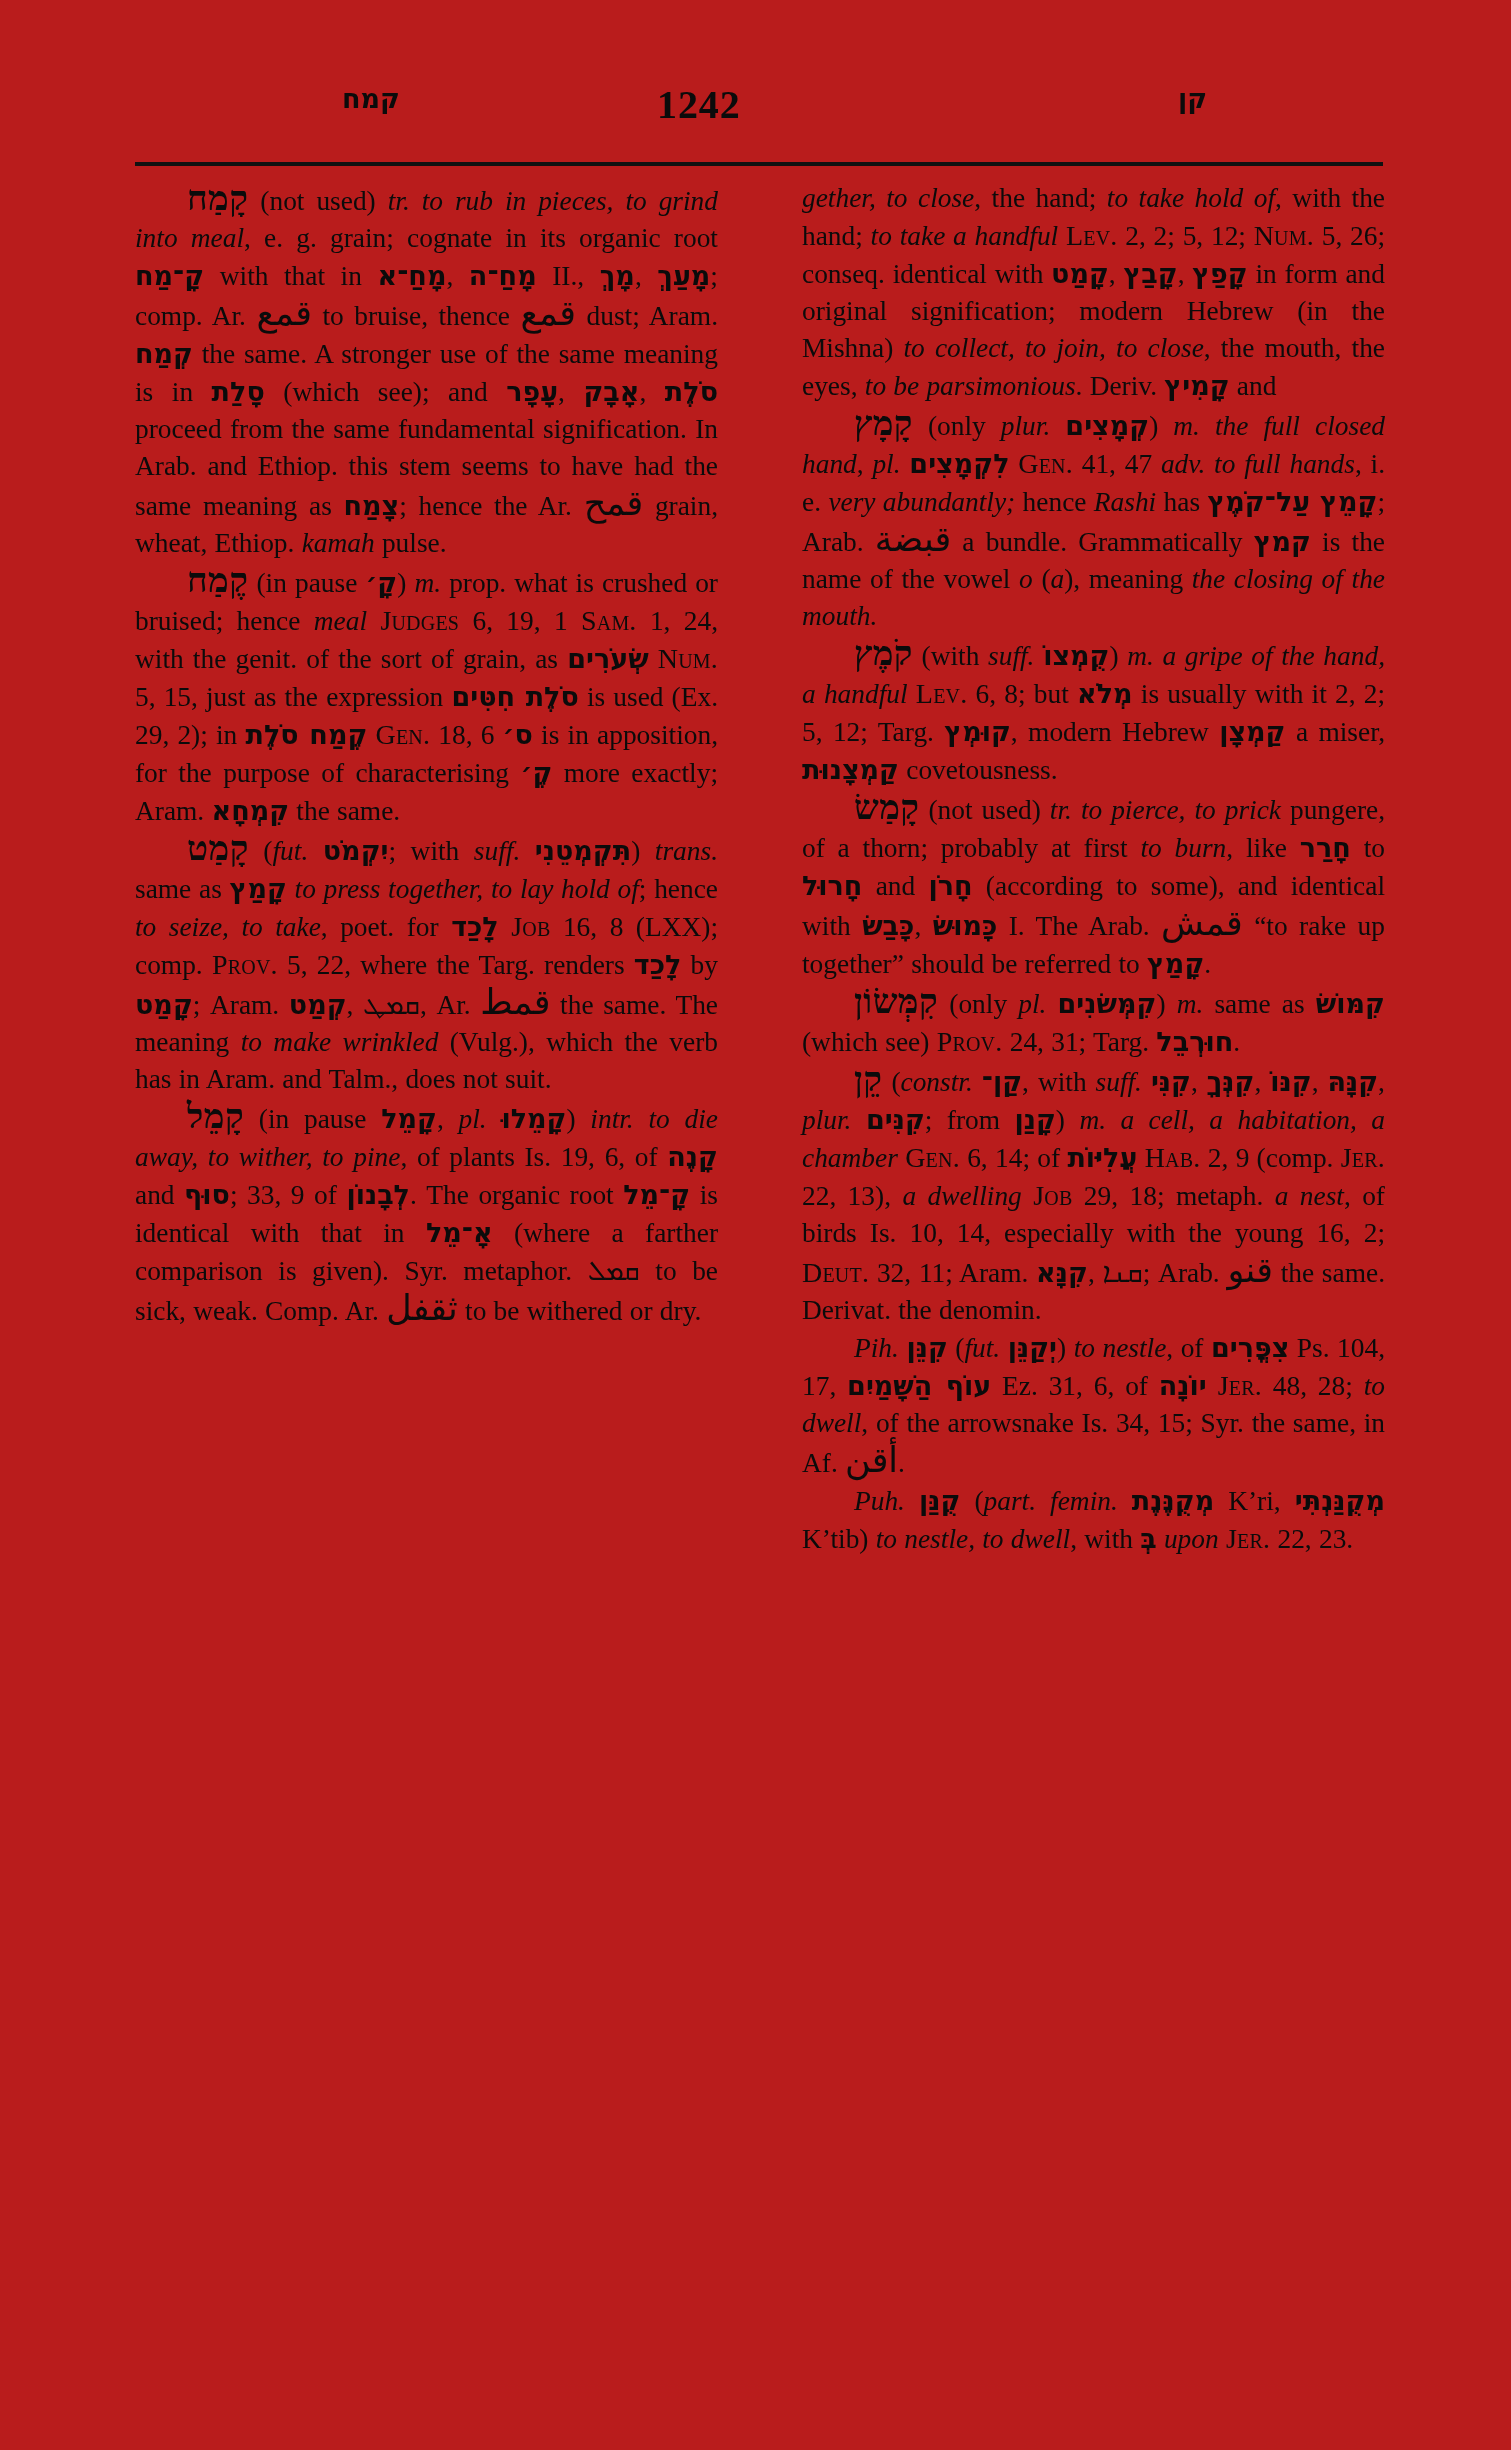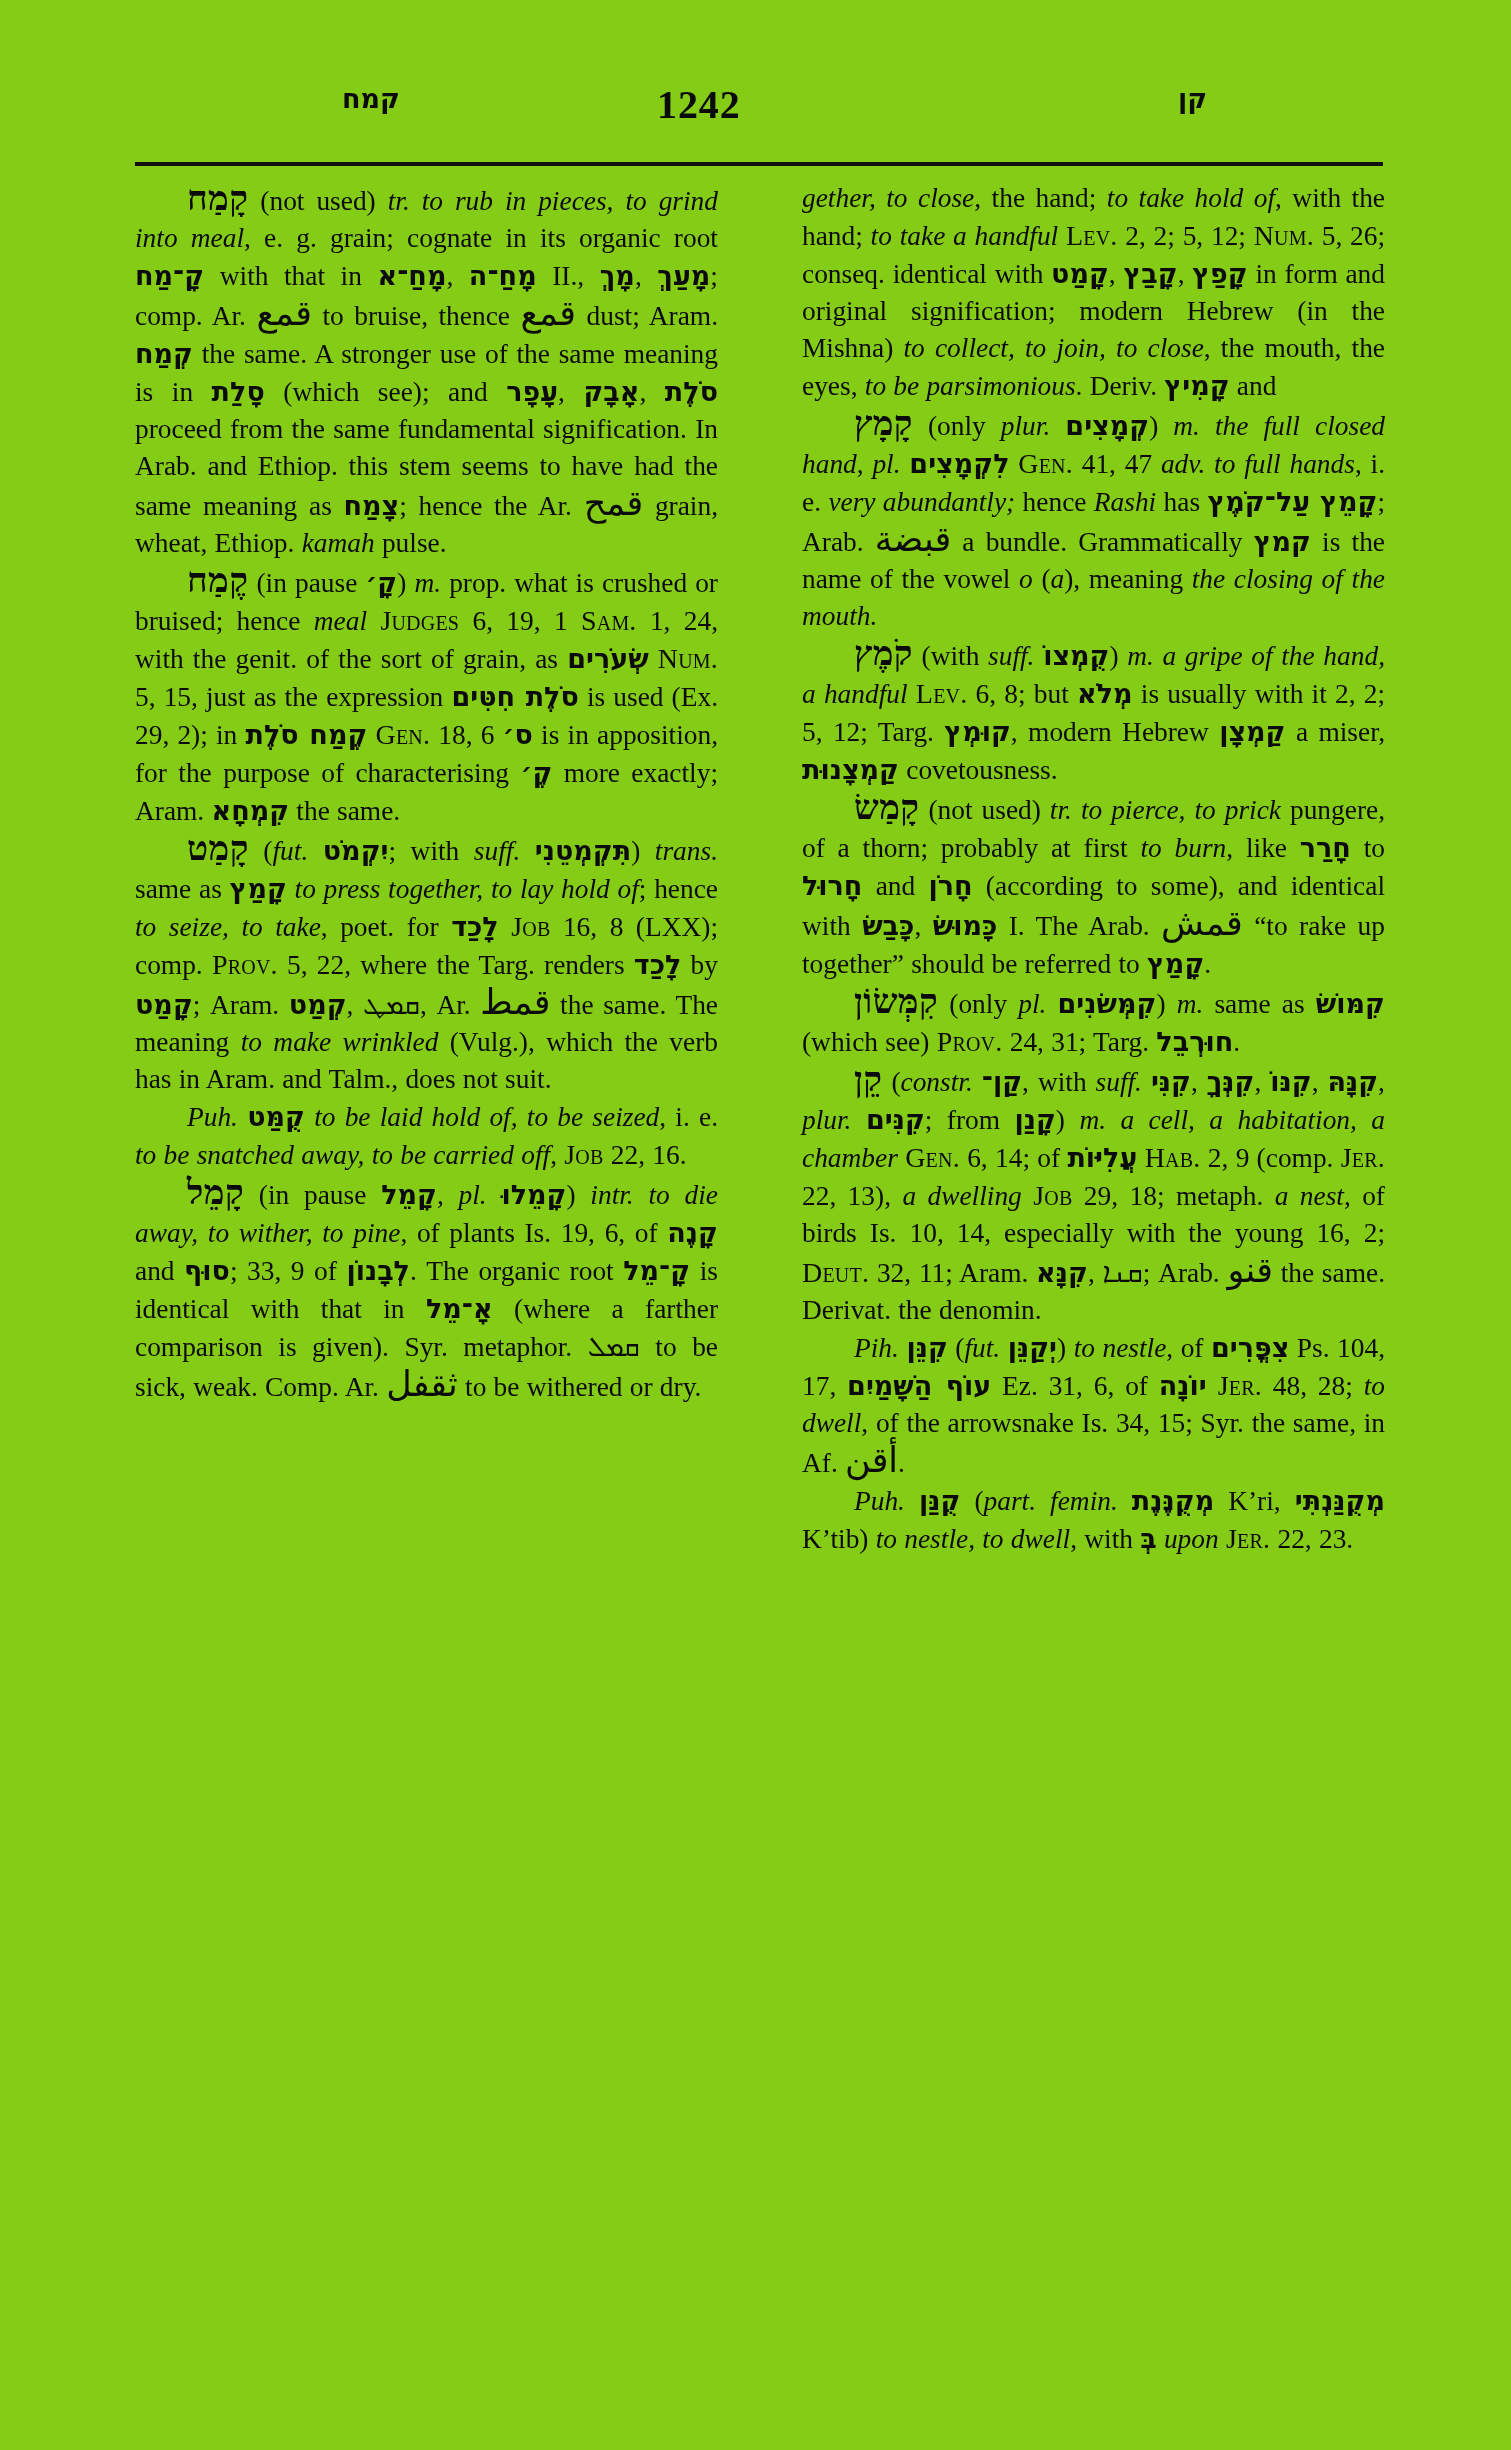--- a/index.html
+++ b/index.html
@@ -14,21 +14,21 @@
     color: #0b0b0b;
     position: relative;
     overflow: hidden;
   }
 
   .page {
     position: absolute;
     left: 0; top: 0;
     width: 1512px;
     height: 2450px;
-    background: #84cc16;
+    background: #b91c1c;
   }
 
   
   .runhead {
     position: absolute;
     left: 135px;
     top: 85px;
     width: 1250px;
     height: 72px;
   }
@@ -143,21 +143,20 @@
     <span class="rh-right heb">קן</span>
   </div>
 
   <div class="rule"></div>
 
   <div class="cols">
     <div class="col col-left" id="col-left">
         <div class="para indent"><span class="heb-lemma">קָמַח</span><span> (not used) </span><span class="it">tr. to rub in pieces, to grind into meal</span><span>, e. g. grain; cognate in its organic root </span><span class="heb">קָ־מַח</span><span> with that in </span><span class="heb">מָחַ־א</span><span>, </span><span class="heb">מָחַ־ה</span><span> II., </span><span class="heb">מָךְ</span><span>, </span><span class="heb">מָעַךְ</span><span>; comp. Ar. </span><span class="ar">قمع</span><span> to bruise, thence </span><span class="ar">قمع</span><span> dust; Aram. </span><span class="heb">קְמַח</span><span> the same. A stronger use of the same meaning is in </span><span class="heb">סָלַת</span><span> (which see); and </span><span class="heb">עָפָר</span><span>, </span><span class="heb">אָבָק</span><span>, </span><span class="heb">סֹלֶת</span><span> proceed from the same fundamental signification. In Arab. and Ethiop. this stem seems to have had the same meaning as </span><span class="heb">צָמַח</span><span>; hence the Ar. </span><span class="ar">قمح</span><span> grain, wheat, Ethiop. </span><span class="it">kamah</span><span> pulse.</span></div>
         <div class="para indent"><span class="heb-lemma">קֶמַח</span><span> (in pause </span><span class="heb">קָ׳</span><span>) </span><span class="it">m.</span><span> prop. what is crushed or bruised; hence </span><span class="it">meal</span><span> </span><span class="sc">Judges</span><span> 6, 19, 1 </span><span class="sc">Sam.</span><span> 1, 24, with the genit. of the sort of grain, as </span><span class="heb">שְׂעֹרִים</span><span> </span><span class="sc">Num.</span><span> 5, 15, just as the expression </span><span class="heb">סֹלֶת חִטִּים</span><span> is used (Ex. 29, 2); in </span><span class="heb">קֶמַח סֹלֶת</span><span> </span><span class="sc">Gen.</span><span> 18, 6 </span><span class="heb">ס׳</span><span> is in apposition, for the purpose of characterising </span><span class="heb">קֶ׳</span><span> more exactly; Aram. </span><span class="heb">קִמְחָא</span><span> the same.</span></div>
         <div class="para indent"><span class="heb-lemma">קָמַט</span><span> (</span><span class="it">fut.</span><span> </span><span class="heb">יִקְמֹט</span><span>; with </span><span class="it">suff.</span><span> </span><span class="heb">תִּקְמְטֵנִי</span><span>) </span><span class="it">trans.</span><span> same as </span><span class="heb">קָמַץ</span><span> </span><span class="it">to press together, to lay hold of</span><span>; hence </span><span class="it">to seize, to take</span><span>, poet. for </span><span class="heb">לָכַד</span><span> </span><span class="sc">Job</span><span> 16, 8 (LXX); comp. </span><span class="sc">Prov.</span><span> 5, 22, where the Targ. renders </span><span class="heb">לָכַד</span><span> by </span><span class="heb">קָמַט</span><span>; Aram. </span><span class="heb">קְמַט</span><span>, </span><span class="syr">ܩܡܛ</span><span>, Ar. </span><span class="ar">قمط</span><span> the same. The meaning </span><span class="it">to make wrinkled</span><span> (Vulg.), which the verb has in Aram. and Talm., does not suit.</span></div>
-        <div class="para indent"><span class="it">Puh.</span><span> </span><span class="heb">קֻמַּט</span><span> </span><span class="it">to be laid hold of, to be seized</span><span>, i. e. </span><span class="it">to be snatched away, to be carried off</span><span>, </span><span class="sc">Job</span><span> 22, 16.</span></div>
         <div class="para indent"><span class="heb-lemma">קָמֵל</span><span> (in pause </span><span class="heb">קָמֵל</span><span>, </span><span class="it">pl.</span><span> </span><span class="heb">קָמֵלוּ</span><span>) </span><span class="it">intr. to die away, to wither, to pine</span><span>, of plants Is. 19, 6, of </span><span class="heb">קָנֶה</span><span> and </span><span class="heb">סוּף</span><span>; 33, 9 of </span><span class="heb">לְבָנוֹן</span><span>. The organic root </span><span class="heb">קָ־מֵל</span><span> is identical with that in </span><span class="heb">אָ־מֵל</span><span> (where a farther comparison is given). Syr. metaphor. </span><span class="syr">ܩܡܠ</span><span> to be sick, weak. Comp. Ar. </span><span class="ar">ثقفل</span><span> to be withered or dry.</span></div>
       </div>
     <div class="col col-right" id="col-right">
         <div class="para"><span class="it">gether, to close</span><span>, the hand; </span><span class="it">to take hold of</span><span>, with the hand; </span><span class="it">to take a handful</span><span> </span><span class="sc">Lev.</span><span> 2, 2; 5, 12; </span><span class="sc">Num.</span><span> 5, 26; conseq. identical with </span><span class="heb">קָמַט</span><span>, </span><span class="heb">קָבַץ</span><span>, </span><span class="heb">קָפַץ</span><span> in form and original signification; modern Hebrew (in the Mishna) </span><span class="it">to collect, to join, to close</span><span>, the mouth, the eyes, </span><span class="it">to be parsimonious</span><span>. Deriv. </span><span class="heb">קָמִיץ</span><span> and</span></div>
         <div class="para indent"><span class="heb-lemma">קָמָץ</span><span> (only </span><span class="it">plur.</span><span> </span><span class="heb">קְמָצִים</span><span>) </span><span class="it">m. the full closed hand</span><span>, </span><span class="it">pl.</span><span> </span><span class="heb">לִקְמָצִים</span><span> </span><span class="sc">Gen.</span><span> 41, 47 </span><span class="it">adv. to full hands</span><span>, i. e. </span><span class="it">very abundantly;</span><span> hence </span><span class="it">Rashi</span><span> has </span><span class="heb">קָמֵץ עַל־קֹמֶץ</span><span>; Arab. </span><span class="ar">قبضة</span><span> a bundle. Grammatically </span><span class="heb">קמץ</span><span> is the name of the vowel </span><span class="it">o</span><span> (</span><span class="it">a</span><span>), meaning </span><span class="it">the closing of the mouth.</span></div>
         <div class="para indent"><span class="heb-lemma">קֹמֶץ</span><span> (with </span><span class="it">suff.</span><span> </span><span class="heb">קֻמְצוֹ</span><span>) </span><span class="it">m. a gripe of the hand, a handful</span><span> </span><span class="sc">Lev.</span><span> 6, 8; but </span><span class="heb">מְלֹא</span><span> is usually with it 2, 2; 5, 12; Targ. </span><span class="heb">קוּמְץ</span><span>, modern Hebrew </span><span class="heb">קַמְצָן</span><span> a miser, </span><span class="heb">קַמְצָנוּת</span><span> covetousness.</span></div>
         <div class="para indent"><span class="heb-lemma">קָמַשׂ</span><span> (not used) </span><span class="it">tr. to pierce, to prick</span><span> pungere, of a thorn; probably at first </span><span class="it">to burn</span><span>, like </span><span class="heb">חָרַר</span><span> to </span><span class="heb">חָרוּל</span><span> and </span><span class="heb">חָרֹן</span><span> (according to some), and identical with </span><span class="heb">כָּבַשׂ</span><span>, </span><span class="heb">כָּמוּשׂ</span><span> I. The Arab. </span><span class="ar">قمش</span><span> “to rake up together” should be referred to </span><span class="heb">קָמַץ</span><span>.</span></div>
         <div class="para indent"><span class="heb-lemma">קִמְּשׂוֹן</span><span> (only </span><span class="it">pl.</span><span> </span><span class="heb">קִמְּשׂנִים</span><span>) </span><span class="it">m.</span><span> same as </span><span class="heb">קִמּוֹשׂ</span><span> (which see) </span><span class="sc">Prov.</span><span> 24, 31; Targ. </span><span class="heb">חוּרְבֵל</span><span>.</span></div>
         <div class="para indent"><span class="heb-lemma">קֵן</span><span> (</span><span class="it">constr.</span><span> </span><span class="heb">קַן־</span><span>, with </span><span class="it">suff.</span><span> </span><span class="heb">קִנִּי</span><span>, </span><span class="heb">קִנְּךָ</span><span>, </span><span class="heb">קִנּוֹ</span><span>, </span><span class="heb">קִנָּהּ</span><span>, </span><span class="it">plur.</span><span> </span><span class="heb">קִנִּים</span><span>; from </span><span class="heb">קָנַן</span><span>) </span><span class="it">m. a cell, a habitation, a chamber</span><span> </span><span class="sc">Gen.</span><span> 6, 14; of </span><span class="heb">עֲלִיּוֹת</span><span> </span><span class="sc">Hab.</span><span> 2, 9 (comp. </span><span class="sc">Jer.</span><span> 22, 13), </span><span class="it">a dwelling</span><span> </span><span class="sc">Job</span><span> 29, 18; metaph. </span><span class="it">a nest</span><span>, of birds Is. 10, 14, especially with the young 16, 2; </span><span class="sc">Deut.</span><span> 32, 11; Aram. </span><span class="heb">קִנָּא</span><span>, </span><span class="syr">ܩܢܐ</span><span>; Arab. </span><span class="ar">قنو</span><span> the same. Derivat. the denomin.</span></div>
         <div class="para indent"><span class="it">Pih.</span><span> </span><span class="heb">קִנֵּן</span><span> (</span><span class="it">fut.</span><span> </span><span class="heb">יְקַנֵּן</span><span>) </span><span class="it">to nestle</span><span>, of </span><span class="heb">צִפֳּרִים</span><span> Ps. 104, 17, </span><span class="heb">עוֹף הַשָּׁמַיִם</span><span> Ez. 31, 6, of </span><span class="heb">יוֹנָה</span><span> </span><span class="sc">Jer.</span><span> 48, 28; </span><span class="it">to dwell</span><span>, of the arrowsnake Is. 34, 15; Syr. the same, in Af. </span><span class="ar">أقن</span><span>.</span></div>

